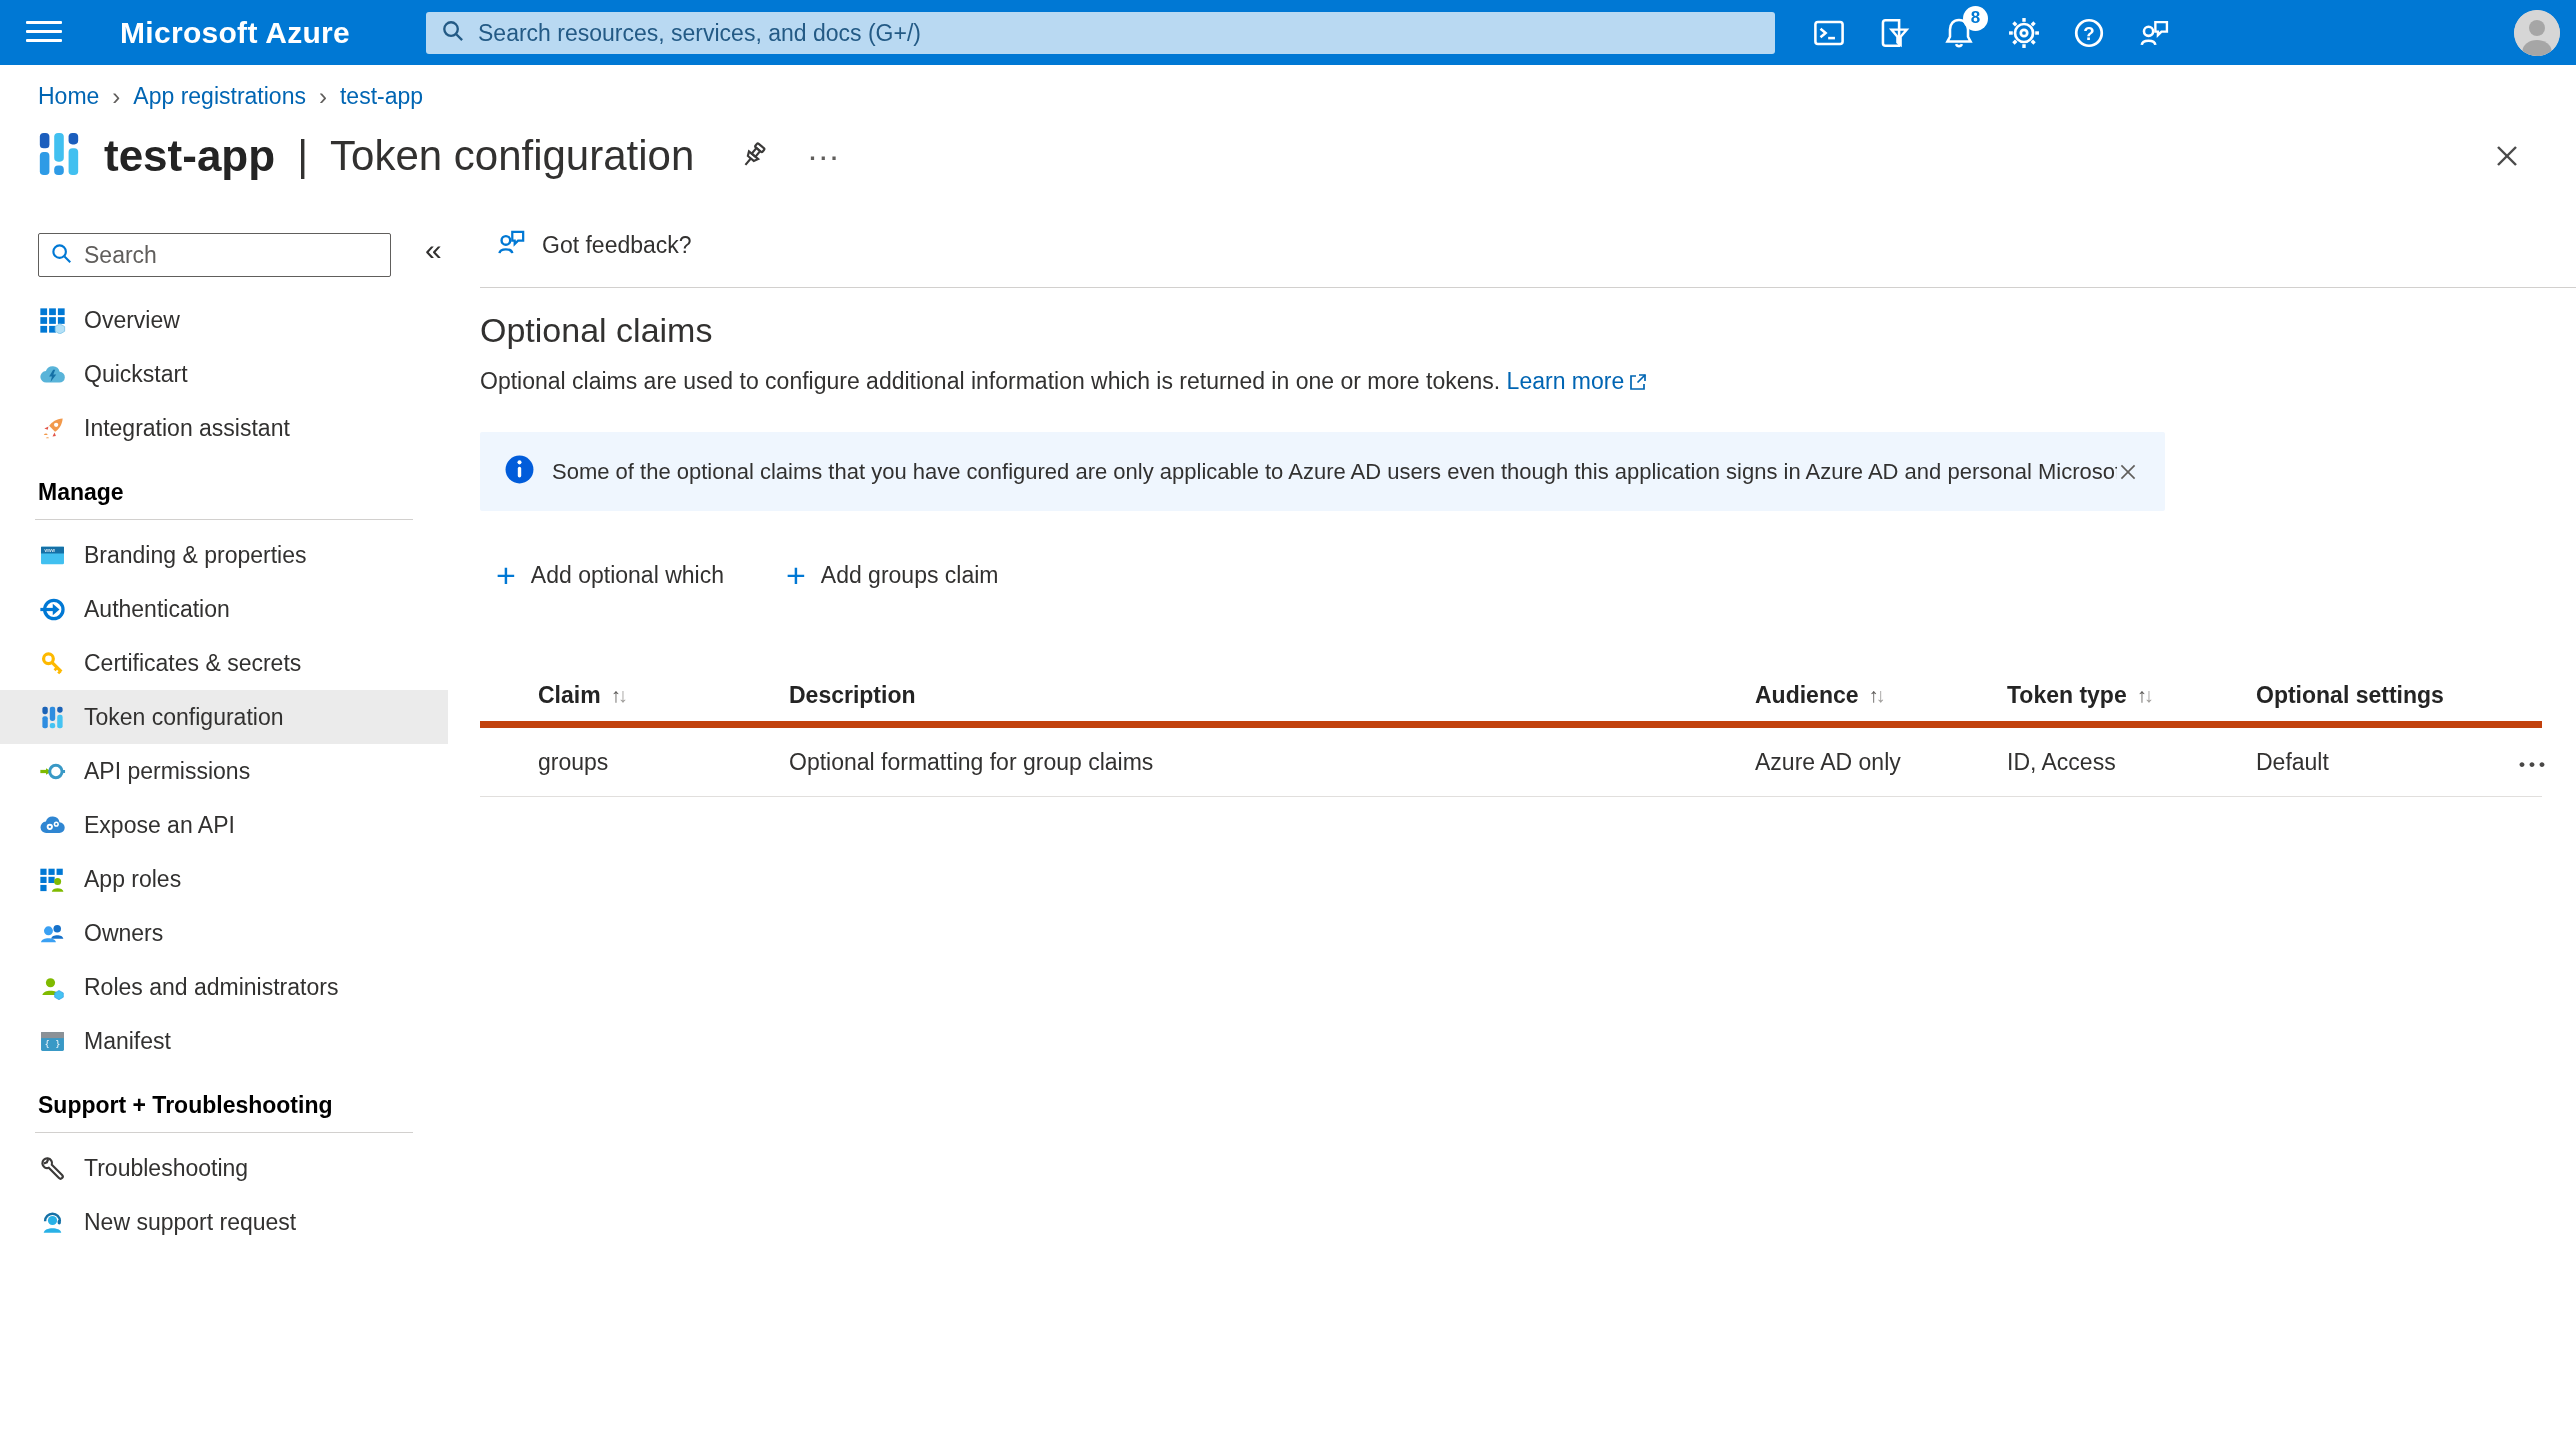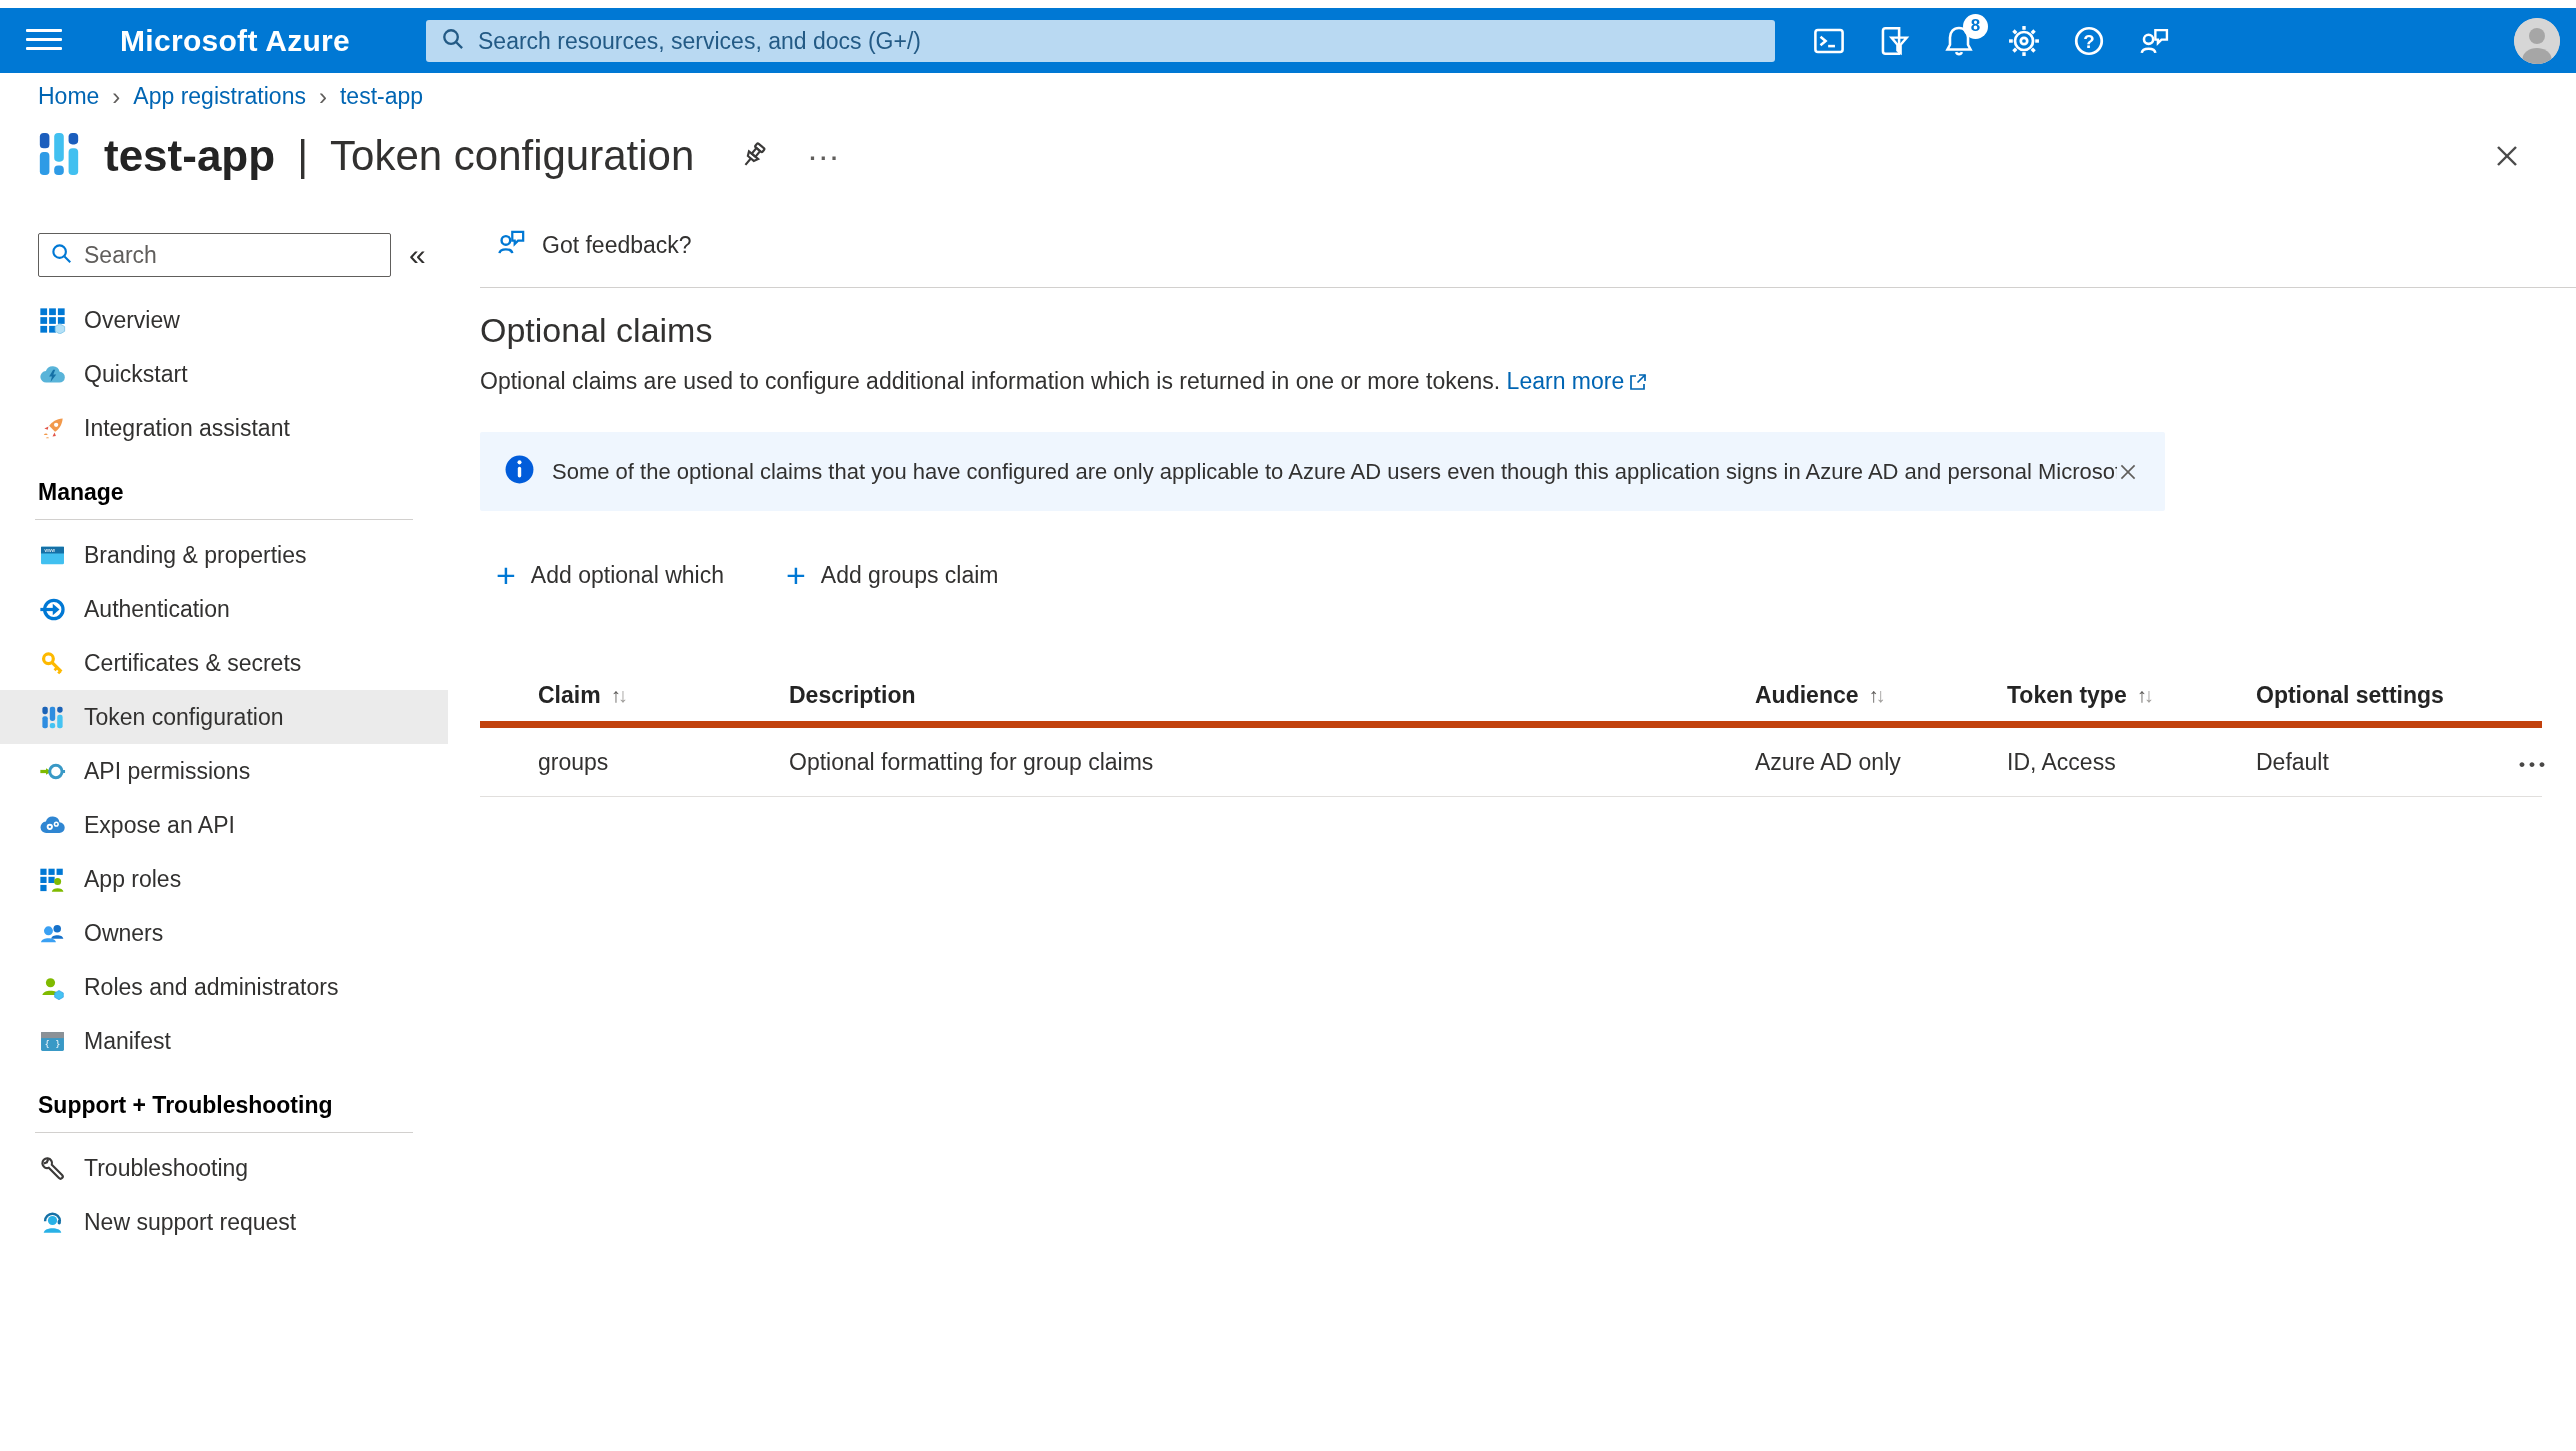--- a/index.html
+++ b/index.html
@@ -1,20 +1,20 @@
 <!DOCTYPE html>
 <html><head>
 <meta charset="utf-8">
 <style>
   * { margin:0; padding:0; box-sizing:border-box; }
   html,body { width:2576px; height:1451px; background:#ffffff;
     font-family:"Liberation Sans","DejaVu Sans",sans-serif; color:#323130; overflow:hidden; }
 
   
-  .topbar { position:absolute; left:0; top:0; width:2576px; height:65px; background:#0078d4; z-index:10;margin-top:8px; }
+  .topbar { position:absolute; left:0; top:0; width:2576px; height:65px; background:#0078d4; z-index:10; }
   .hamburger { position:absolute; left:26px; top:21px; width:36px; height:24px; cursor:pointer; }
   .hamburger span { display:block; height:3px; background:#fff; margin-bottom:6px; border-radius:1px; }
   .brand { position:absolute; left:120px; top:0; line-height:65px; color:#fff; font-size:30px; font-weight:600; letter-spacing:0.3px; }
   .top-search { position:absolute; left:426px; top:12px; width:1349px; height:42px; background:#b9d9f2;
     border-radius:3px; display:flex; align-items:center; padding:0 14px; gap:12px; }
   .top-search svg { flex:0 0 auto; }
   .top-search input { flex:1; border:none; background:transparent; outline:none; font-size:23px;
     color:#000000; font-family:inherit; }
   .top-search input::placeholder { color:#235a85; opacity:1; }
   .topbar-icons { position:absolute; left:1811px; top:0; height:65px; display:flex; align-items:center; gap:29px; }
@@ -32,21 +32,21 @@
   
   .blade-title { position:absolute; left:36px; top:123px; height:65px; display:flex; align-items:center; gap:22px; }
   .title-app { font-size:44px; font-weight:700; color:#242424; }
   .title-rest { font-size:42px; font-weight:400; color:#323130; }
   .title-icon-btn { margin-left:22px; cursor:pointer; display:flex; align-items:center; }
   .title-more { font-size:34px; color:#605e5c; cursor:pointer; margin-left:14px; padding-bottom:14px; }
   .close-x { position:absolute; right:54px; top:141px; cursor:pointer; }
 
   
   .sidebar { position:absolute; left:0; top:203px; width:448px; }
-  .side-search-row { display:flex; align-items:center; margin:30px 12px 0 38px; gap:16px; }
+  .side-search-row { display:flex; margin:30px 12px 0 38px; gap:32px; }
   .side-search { flex:0 0 349px; height:44px; border:1px solid #605e5c; border-radius:2px;
     display:flex; align-items:center; padding:0 10px; gap:10px; background:#fff; }
   .side-search input { flex:1; border:none; outline:none; font-size:23px; color:#323130; font-family:inherit; min-width:0; }
   .side-search input::placeholder { color:#605e5c; opacity:1; }
   .collapse { font-size:30px; color:#323130; cursor:pointer; margin-left:2px; }
   .nav { margin-top:16px; }
   .nav-item { display:flex; align-items:center; height:54px; padding-left:38px; gap:17px;
     font-size:23px; color:#323130; cursor:pointer; }
   .nav-item.selected { background:#ebebeb; }
   .nav-item .ic { width:29px; height:29px; flex:0 0 29px; display:flex; align-items:center; justify-content:center; }

